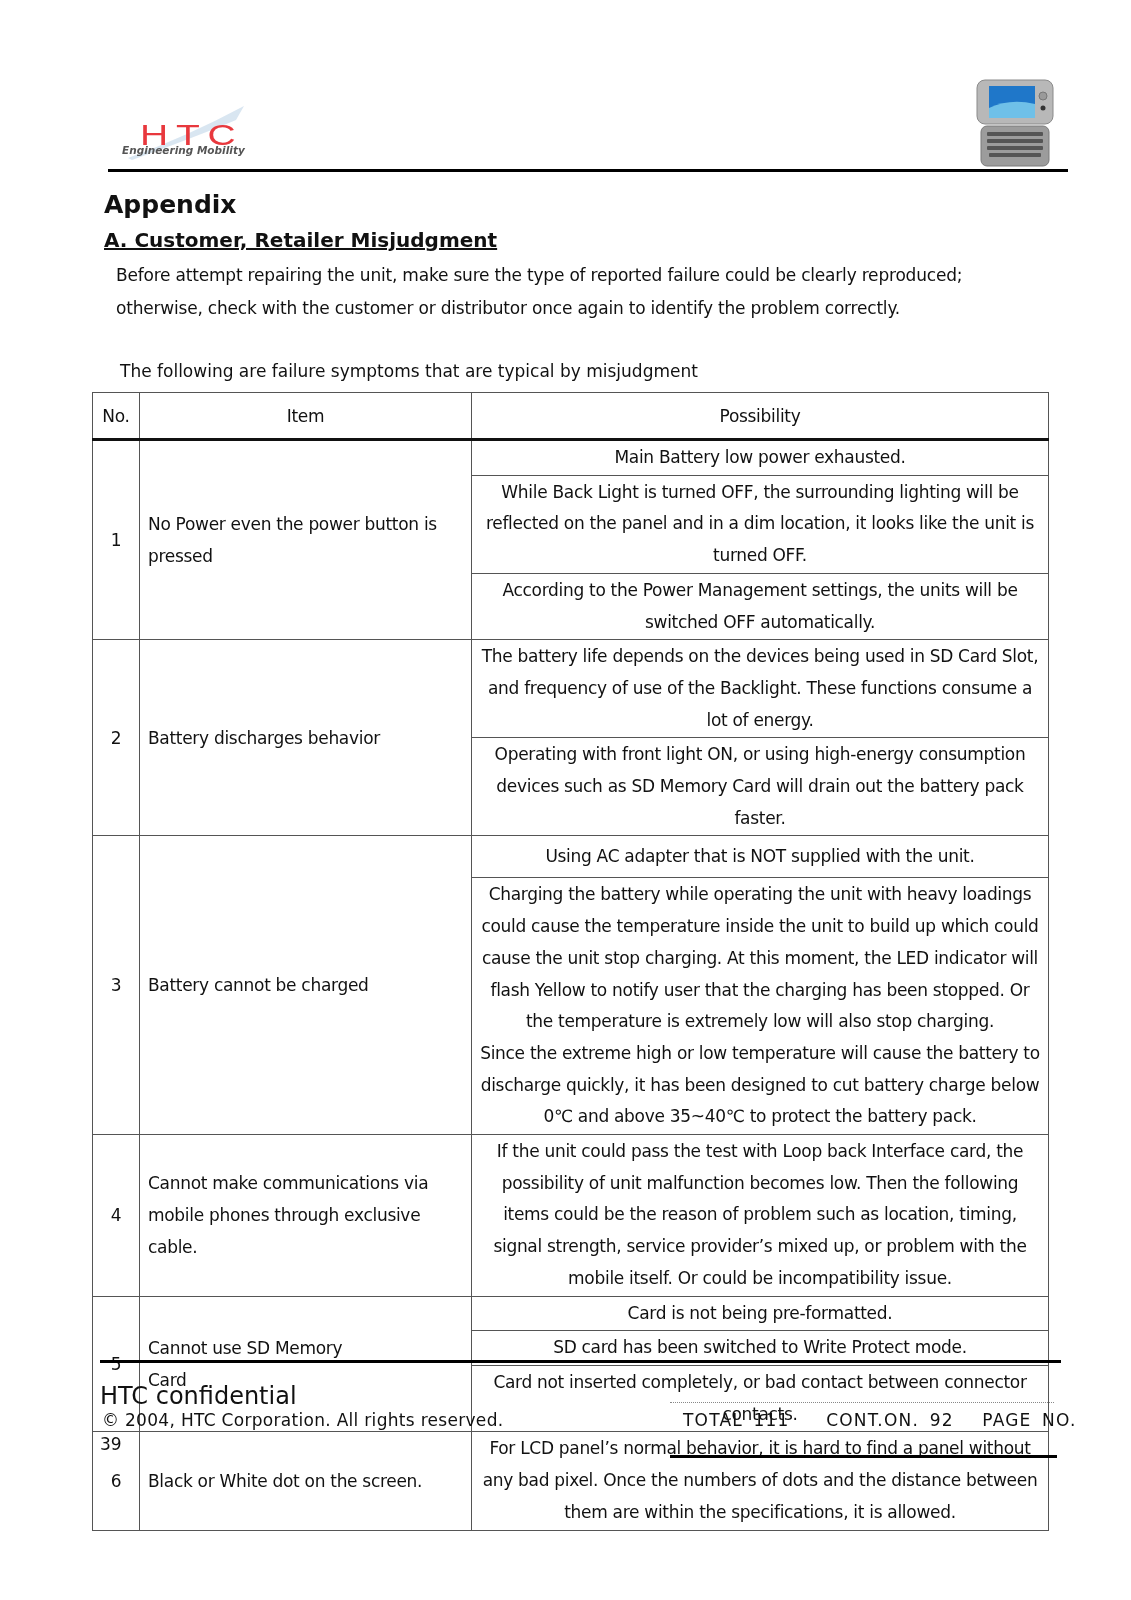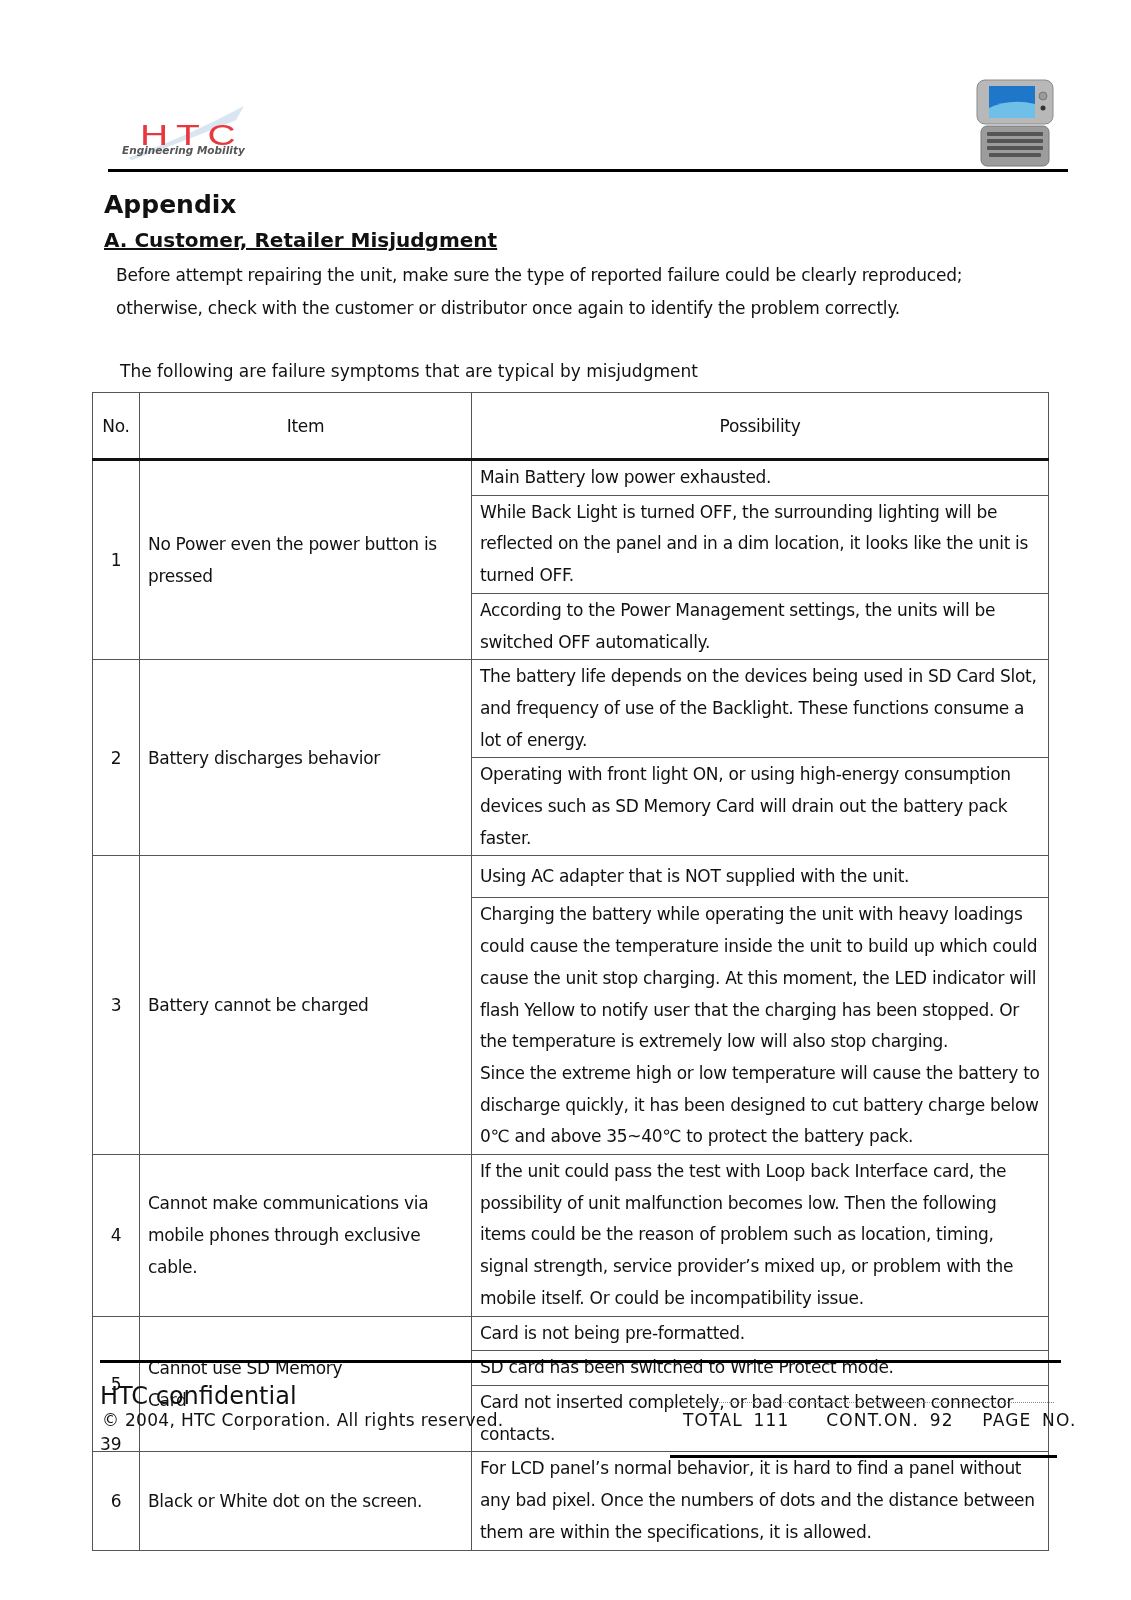--- a/index.html
+++ b/index.html
@@ -17,25 +17,25 @@
   .header-rule { left: 108px; top: 169px; width: 960px; height: 3px; background: #000; }
 
   .h-title { left: 104px; top: 190px; font-size: 25px; font-weight: bold; }
   .h-sub { left: 104px; top: 228px; font-size: 20px; font-weight: bold; text-decoration: underline; }
   .intro { left: 116px; top: 259px; width: 935px; font-size: 17px; line-height: 33px; letter-spacing: -0.2px; }
   .lead { left: 120px; top: 361px; font-size: 17px; }
 
   
   table.misj { position: absolute; left: 92px; top: 392px; width: 957px; border-collapse: collapse;
                font-size: 17px; letter-spacing: -0.3px; }
-  table.misj td, table.misj th { border: 1.5px solid #555; vertical-align: middle; padding: 16px 8px; font-weight: normal; }
+  table.misj td, table.misj th { border: 1.5px solid #555; vertical-align: middle; padding: 6px 8px; font-weight: normal; }
   table.misj th { height: 33px; text-align: center; border-bottom: 3px solid #111; }
   .c-no { width: 30px; text-align: center; }
   .c-item { width: 233px; line-height: 32px; }
-  .c-poss { line-height: 31.7px; padding: 1px 8px !important; }
+  .c-poss { line-height: 31.7px; padding: 1px 8px !important; text-align: center; }
   .c-poss .p-line { display: block; }
 
   
   .footer-rule { left: 100px; top: 1360px; width: 961px; height: 3px; background: #000; }
   .conf { left: 100px; top: 1382px; font-size: 24px; }
   .copy { left: 102px; top: 1410px; font-size: 17px; letter-spacing: 0.3px; }
   .pgnum { left: 100px; top: 1434px; font-size: 17px; }
   .dotted { left: 670px; top: 1402px; width: 384px; border-top: 1px dotted #888; }
   .totals { left: 683px; top: 1410px; font-size: 17px; letter-spacing: 1.2px; word-spacing: 4px; }
   .totals span { margin-right: 26px; }

